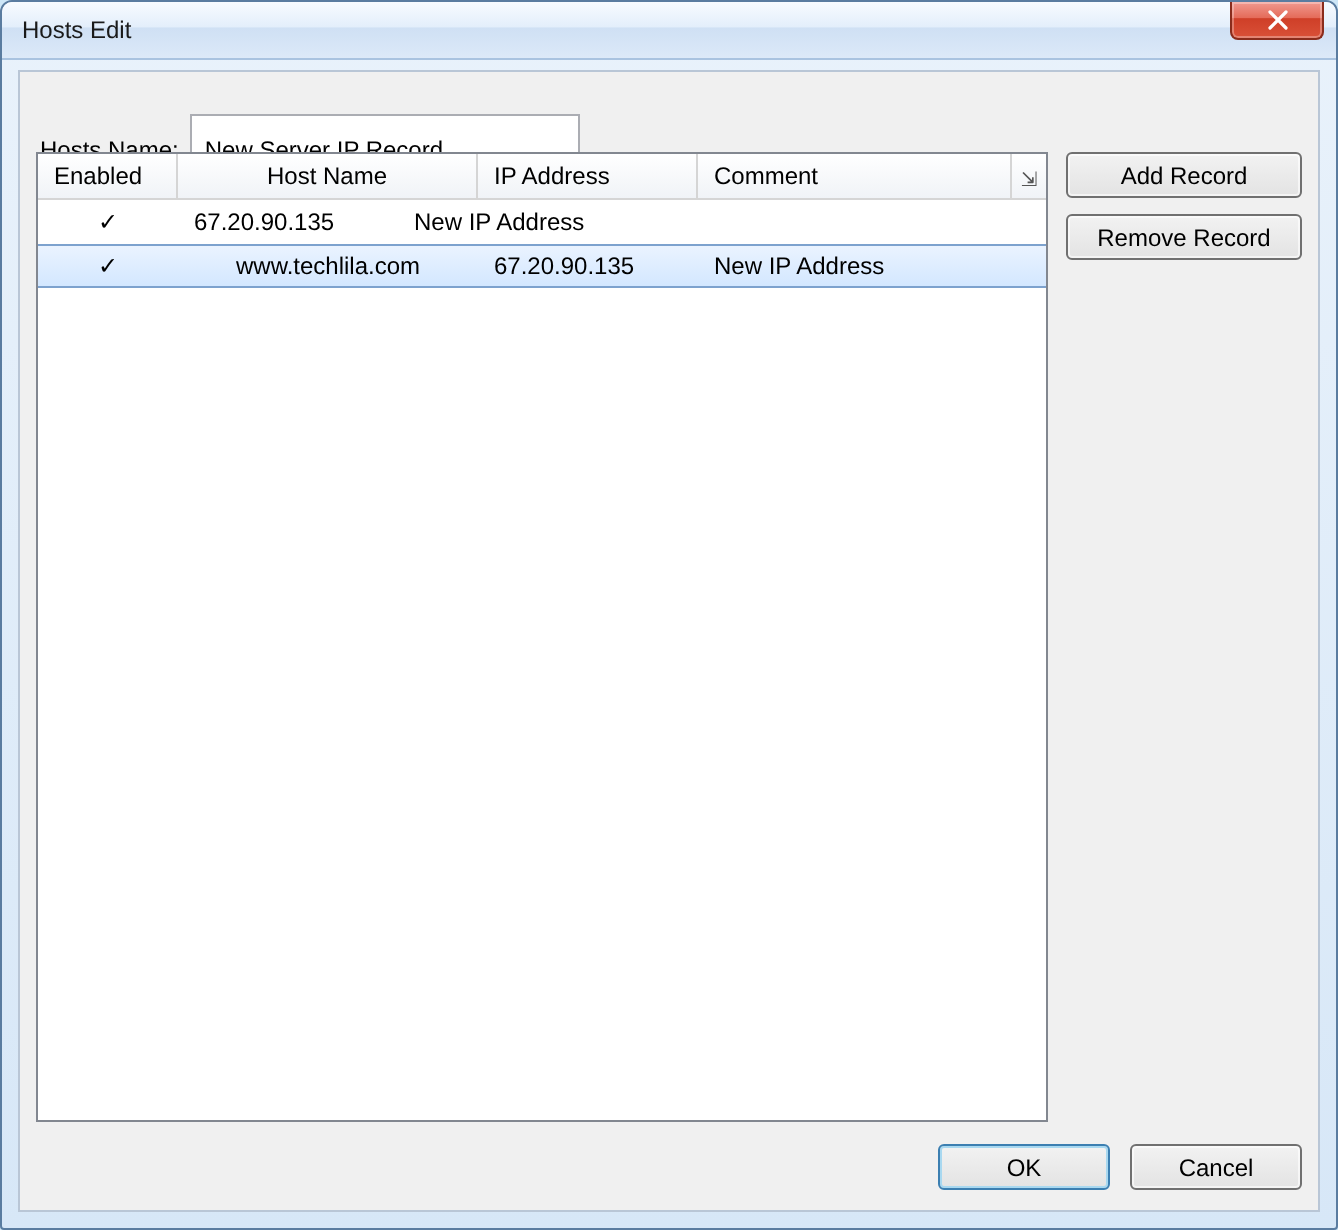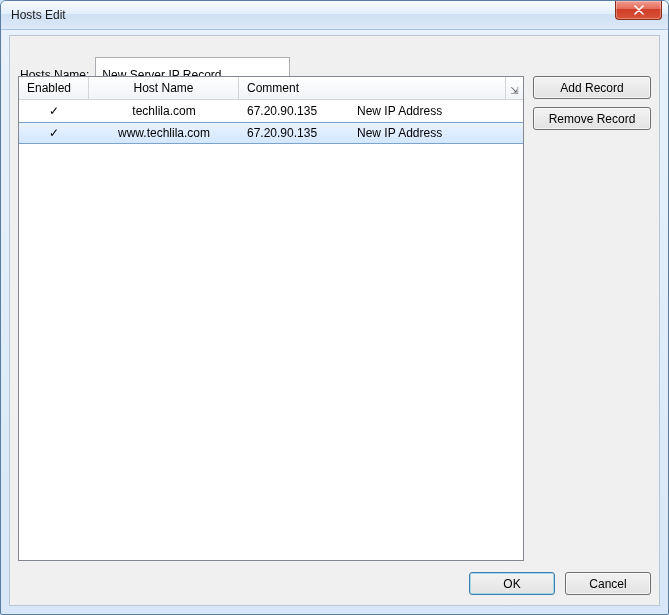--- a/index.html
+++ b/index.html
@@ -201,27 +201,27 @@
 
     <div class="name-row">
       <span class="name-label">Hosts Name:</span>
       <input class="name-input" type="text" value="New Server IP Record" style="">
     </div>
 
     <div class="table-wrap">
       <div class="thead">
         <div class="th col-enabled">Enabled</div>
         <div class="th col-host">Host Name</div>
+        <div class="th col-ip">IP Address</div>
         <div class="th col-comment">Comment</div>
         <div class="th col-toggle">⇲</div>
       </div>
       <div class="tbody" id="tbody">
           <div class="tr">
             <div class="td col-enabled check">✓</div>
-            <div class="td col-host">techlila.com</div>
             <div class="td col-ip">67.20.90.135</div>
             <div class="td col-comment" style="flex: 1 1 0%;">New IP Address</div>
           </div>
           <div class="tr selected">
             <div class="td col-enabled check">✓</div>
             <div class="td col-host">www.techlila.com</div>
             <div class="td col-ip">67.20.90.135</div>
             <div class="td col-comment" style="flex: 1 1 0%;">New IP Address</div>
           </div>
         </div>

